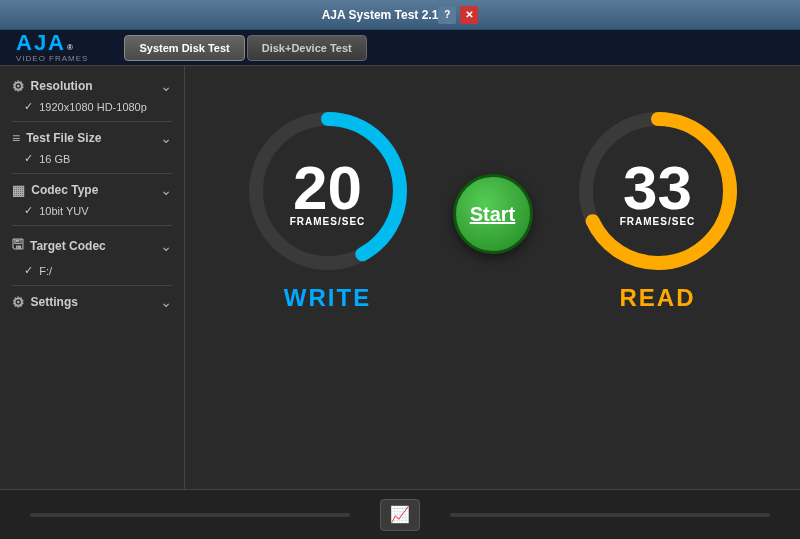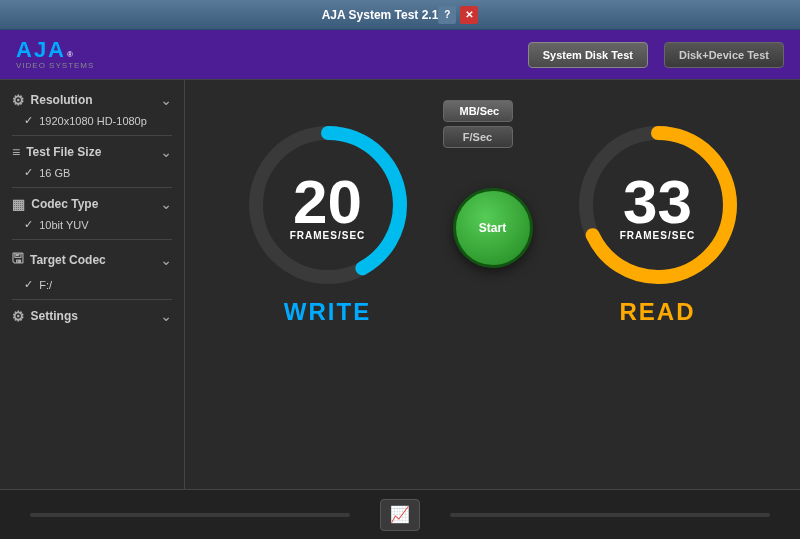--- a/index.html
+++ b/index.html
@@ -49,25 +49,24 @@
     
     .app-container {
       display: flex;
       flex-direction: column;
       height: 509px;
       background: #2a2a2a;
     }
 
     
     .top-nav {
-      background: #4c1d95;
-      height: 50px;
-      display: flex;
-      align-items: center;
-      justify-content: space-between;
+      background: #0f172a;
+      height: 36px;
+      display: flex;
+      align-items: center;
       padding: 0 16px;
       border-bottom: 1px solid #444;
     }
     .logo-area {
       display: flex;
       flex-direction: column;
       align-items: flex-start;
     }
     .logo-aja {
       font-size: 22px;
@@ -80,21 +79,21 @@
       color: white;
       font-size: 8px;
     }
     .logo-sub {
       color: #888;
       font-size: 8px;
       letter-spacing: 1px;
     }
     .tab-buttons {
       display: flex;
-      gap: 16px;
+      gap: 2px;
       padding-left: 36px;
     }
     .tab-btn {
       background: linear-gradient(to bottom, #555, #3a3a3a);
       color: #ccc;
       border: 1px solid #666;
       padding: 6px 14px;
       font-size: 11px;
       cursor: pointer;
       border-radius: 4px;
@@ -238,28 +237,29 @@
     .gauge-title.read { color: #ffaa00; }
 
     
     .start-btn {
       width: 80px;
       height: 80px;
       border-radius: 50%;
       background: radial-gradient(circle at 40% 35%, #55cc55, #228822);
       border: 3px solid #115511;
       color: white;
-      font-size: 12px;
+      font-size: 20px;
       font-weight: 900;
       cursor: pointer;
       display: flex;
       align-items: center;
       justify-content: center;
       box-shadow: 0 4px 12px rgba(0,0,0,0.5);
       margin-top: 10px;
+      text-decoration: underline;
     }
 
     
     .bottom-bar {
       height: 50px;
       background: #222;
       border-top: 1px solid #444;
       display: flex;
       align-items: center;
       justify-content: center;
@@ -297,21 +297,21 @@
 </div>
 
 <div class="app-container">
 
   <div class="top-nav">
     <div class="logo-area">
       <div style="display:flex;align-items:baseline;gap:1px;">
         <span class="logo-aja">AJA</span>
         <span class="logo-dot">®</span>
       </div>
-      <span class="logo-sub">VIDEO SYSTEMS</span>
+      <span class="logo-sub">VIDEO FRAMES</span>
     </div>
     <div class="tab-buttons">
       <button class="tab-btn active">System Disk Test</button>
       <button class="tab-btn">Disk+Device Test</button>
     </div>
   </div>
 
   <div class="main-content">
 
     <div class="sidebar">
@@ -377,24 +377,20 @@
           <span class="sidebar-icon">⚙</span>
           <span>Settings</span>
         </div>
         <span class="sidebar-chevron">⌄</span>
       </div>
 
     </div>
 
     <div class="content-area">
 
-      <div style="display:flex;flex-direction:column;gap:4px;position:absolute;top:20px;left:50%;transform:translateX(-50px);">
-        <button class="unit-btn active">MB/Sec</button>
-        <button class="unit-btn">F/Sec</button>
-      </div>
 
       <div class="gauges-row" style="margin-top:20px;">
 
         <div class="gauge-container">
           <div class="gauge-svg-wrap">
             <svg width="170" height="170" viewBox="0 0 170 170">
 
               <circle cx="85" cy="85" r="72" fill="none" stroke="#3a3a3a" stroke-width="14"></circle>
 
               <circle cx="85" cy="85" r="72" fill="none" stroke="#00bbee" stroke-width="14" stroke-linecap="round" stroke-dasharray="452.4" stroke-dashoffset="262.4" transform="rotate(-90 85 85)"></circle>

